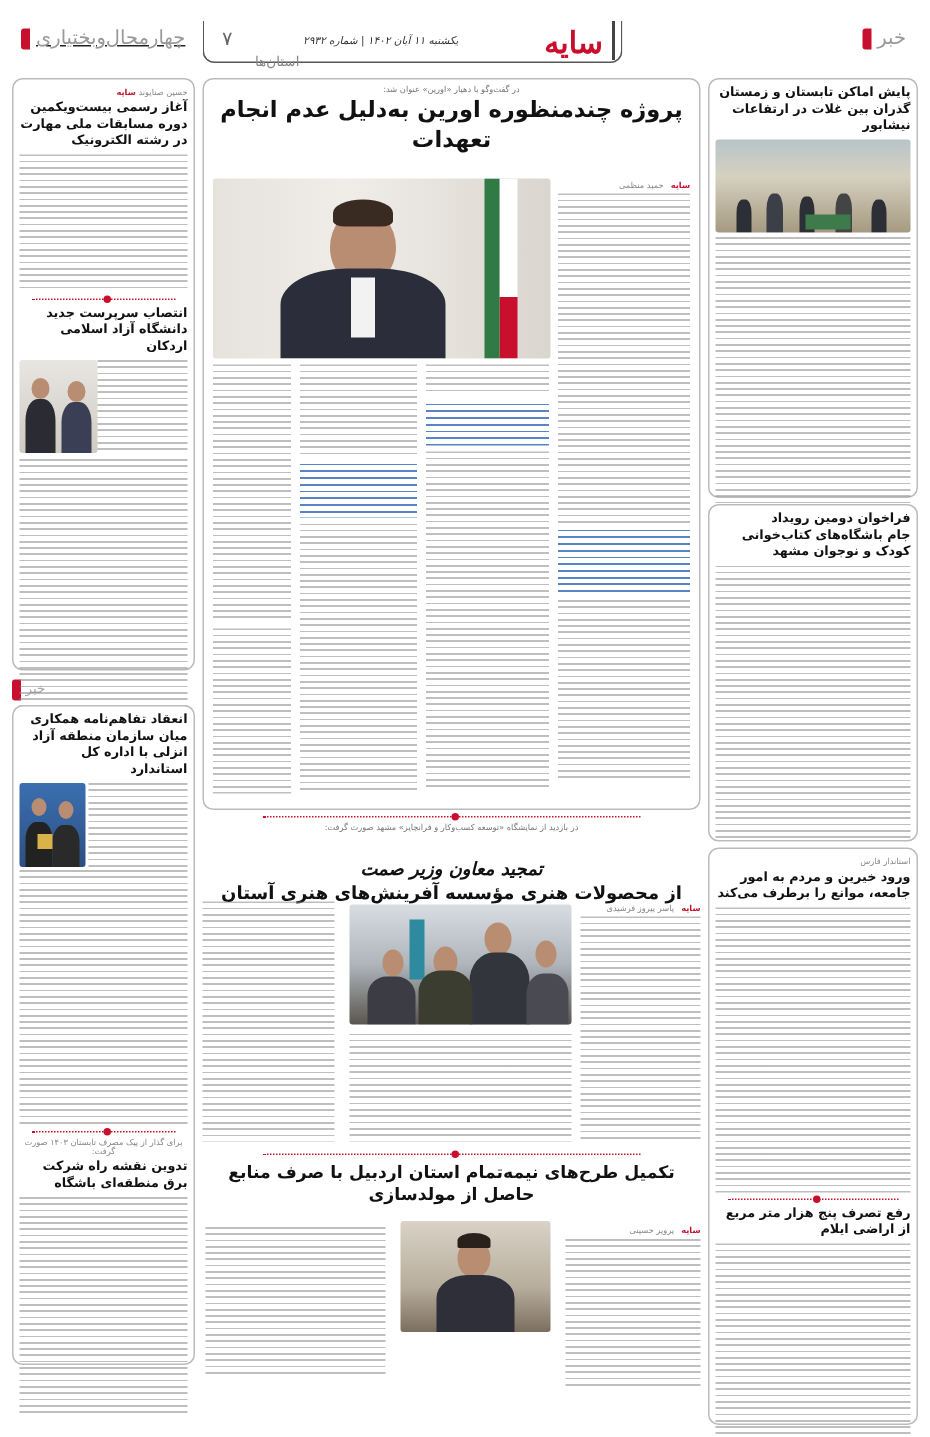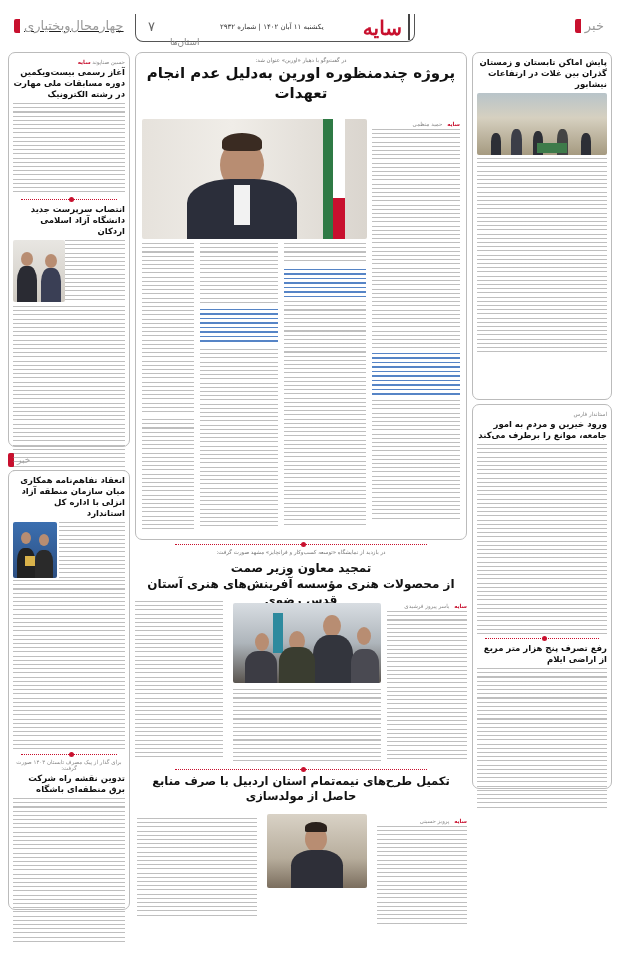--- a/index.html
+++ b/index.html
@@ -11,21 +11,21 @@
   
   .header { position: absolute; top: 12px; left: 10px; width: 600px; height: 36px; }
   .hdr-section { position: absolute; top: 6px; display: flex; align-items: center; gap: 4px; }
   .hdr-right { right: 6px; }
   .red-tab { width: 6px; height: 14px; background: #c8102e; border-radius: 2px 0 0 2px; }
   .sec-label { font-size: 12px; color: #999; }
   .sec-label.big { font-size: 13px; }
   .center-box { position: absolute; left: 130px; top: 2px; width: 260px; height: 28px; border: 1.5px solid #555; border-top: none; border-radius: 0 0 8px 8px; }
   .logo { position: absolute; right: 12px; top: 2px; font-family: "DejaVu Serif", serif; font-size: 20px; color: #c8102e; font-weight: bold; }
   .logo-bar { position: absolute; right: 4px; top: 0; width: 2px; height: 26px; background: #444; }
-  .dateline { position: absolute; left: 84px; top: 9px; font-size: 7px; color: #333; }
+  .dateline { position: absolute; left: 66px; top: 9px; font-size: 7px; color: #333; font-style: italic; }
   .prov-label { position: absolute; left: 34px; top: 23px; font-size: 9px; color: #888; }
   .page-num { position: absolute; left: 12px; top: 5px; font-size: 13px; color: #666; }
 
   
   .col { position: absolute; top: 52px; }
   .col-left { left: 8px; width: 122px; }
   .col-mid { left: 135px; width: 332px; }
   .col-right { left: 472px; width: 140px; }
 
   .box { border: 1px solid #bbb; border-radius: 7px; padding: 4px; background: #fff; position: relative; }
@@ -66,33 +66,38 @@
       <div class="prov-label">استان‌ها</div>
       <div class="page-num">۷</div>
     </div>
     <div class="hdr-section" style="left:4px; width:112px; justify-content:flex-end;text-decoration:underline;">
       <span class="sec-label big">چهارمحال‌وبختیاری</span>
       <span class="red-tab"></span>
     </div>
   </div>
 
   <div class="col col-right" style="height:900px;">
-    <div class="box" style="height:348px;">
+    <div class="box" style="height:280px;">
       <div class="headline">پایش اماکن تابستان و زمستان گذران بین غلات در ارتفاعات نیشابور</div>
       <div class="photo" style="height:62px; margin:3px 0; background:linear-gradient(180deg,#b8c4c9 0%,#d6d0c0 40%,#a59a80 100%);">
         <div class="person" style="left:14px; width:10px; height:22px;"></div>
         <div class="person" style="left:34px; width:11px; height:26px; background:#3c3e48;"></div>
         <div class="person" style="left:56px; width:10px; height:24px;"></div>
         <div class="person" style="left:80px; width:11px; height:26px; background:#444;"></div>
         <div class="person" style="left:104px; width:10px; height:22px;"></div>
         <div style="position:absolute; left:60px; bottom:2px; width:30px; height:10px; background:#3e7b4a;"></div>
       </div>
       <div class="body-text lines" style="height:195px;"></div>
     </div>
 
+    <div class="box" style="height:225px; margin-top:4px;">
+      <div class="headline">فراخوان دومین رویداد</div>
+      <div class="headline">جام باشگاه‌های کتاب‌خوانی کودک و نوجوان مشهد</div>
+      <div class="body-text lines" style="height:182px; margin-top:3px;"></div>
+    </div>
 
     <div class="box" style="height:385px; margin-top:4px;">
       <div class="byline">استاندار فارس</div>
       <div class="headline">ورود خیرین و مردم به امور جامعه، موانع را برطرف می‌کند</div>
       <div class="body-text lines" style="height:190px; margin-top:3px;"></div>
       <div class="divider"></div>
       <div class="headline">رفع تصرف پنج هزار متر مربع از اراضی ایلام</div>
       <div class="body-text lines" style="height:140px; margin-top:3px;"></div>
     </div>
   </div>
@@ -138,21 +143,21 @@
         <div class="sec-label" style="font-size:5px; text-align:center; color:#1f5fa8;"></div>
         <div class="body-text lines" style="height:110px; margin-top:6px;"></div>
       </div>
       <div class="body-text lines blue" style="position:absolute; right:100px; top:260px; width:82px; height:0;"></div>
     </div>
 
     <div class="divider" style="margin:4px 40px;"></div>
 
     <div style="position:relative; height:218px;">
       <div class="kicker">در بازدید از نمایشگاه «توسعه کسب‌وکار و فرانچایز» مشهد صورت گرفت:</div>
-      <div class="main-title" style="font-size:12px; margin-top:5px;">تمجید معاون وزیر صمت</div>
+      <div class="main-title" style="font-size:12px; margin-top:16px;font-style:italic;">تمجید معاون وزیر صمت</div>
       <div class="main-title" style="font-size:12px;">از محصولات هنری مؤسسه آفرینش‌های هنری آستان قدس رضوی</div>
 
       <div style="position:absolute; right:0; top:52px; width:80px;">
         <div class="byline">
           <span class="brand">سایه</span>
           <span>یاسر پیروز فرشیدی</span>
         </div>
         <div class="body-text lines" style="height:150px;"></div>
       </div>
       <div class="photo" style="position:absolute; right:86px; top:54px; width:148px; height:80px; background:linear-gradient(180deg,#d8dde2 0%,#aeb5bb 50%,#5a5550 100%);">

